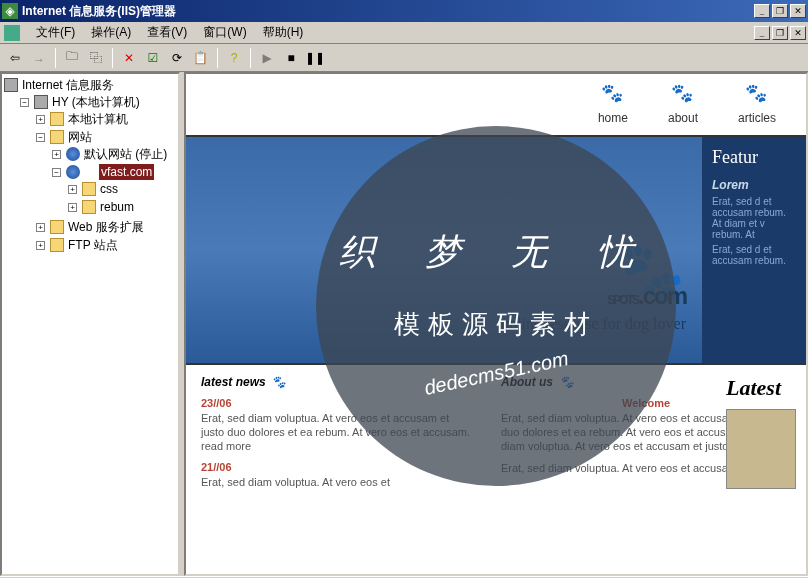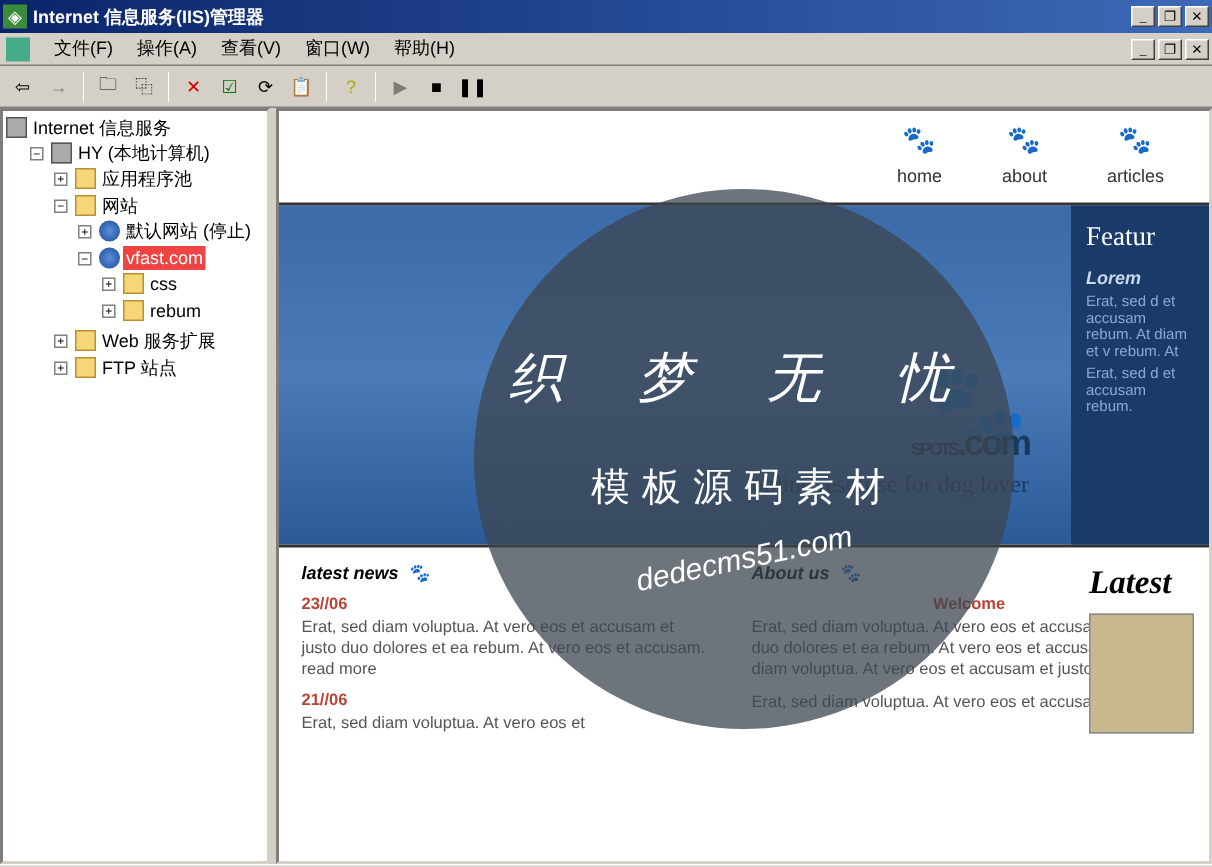--- a/index.html
+++ b/index.html
@@ -31,33 +31,33 @@
 
 
 .tree li { list-style:none; white-space:nowrap; line-height:16px; padding:1px 0; }
 .tree ul { padding-left:16px; }
 .tree .node { display:flex; align-items:center; gap:2px; }
 .tree .toggle { width:9px; height:9px; border:1px solid #808080; background:#fff; display:flex; align-items:center; justify-content:center; font-size:8px; line-height:7px; margin-right:3px; cursor:pointer; }
 .tree .ticon { width:14px; height:14px; display:inline-block; }
 .tree .folder { background:#f7d678; border:1px solid #b89030; }
 .tree .globe { background:radial-gradient(circle,#5a8fd8,#1a4a9c); border-radius:50%; }
 .tree .srv { background:#aaa; border:1px solid #555; }
-.tree .sel { background:#ef4444; color:#fff; }
+.tree .sel { background:#7f1d1d; color:#fff;margin-left:17px; }
 .tree .label { padding:0 2px; }
 
 
 .site { width:100%; height:100%; background:#fff; overflow:hidden; }
 .site-nav { display:flex; justify-content:flex-end; gap:40px; padding:8px 30px; background:#fff; }
 .site-nav .nav-item { text-align:center; color:#333; font-size:20px; font-family:Georgia,serif; }
 .site-nav .paw { font-size:18px; color:#000; }
 .site-hero { background:linear-gradient(to bottom,#3a6aa8 0%,#4a7ab8 50%,#2a5a98 100%); height:230px; position:relative; border-top:2px solid #333; border-bottom:2px solid #333; }
 .hero-text { position:absolute; right:120px; bottom:30px; text-align:right; }
 .hero-text .big { font-size:48px; font-weight:bold; color:#1a3a5a; font-family:Arial,sans-serif; letter-spacing:-2px; }
 .hero-text .small { font-size:16px; color:#1a3a5a; font-family:Georgia,serif; }
-.hero-side { position:absolute; right:0; top:0; width:92px; height:100%; background:#1a3a6a; padding:10px; color:#8aa8d8; }
+.hero-side { position:absolute; right:0; top:0; width:104px; height:100%; background:#1a3a6a; padding:10px; color:#8aa8d8; }
 .hero-side .h { color:#fff; font-size:18px; font-family:Georgia,serif; }
 .hero-side .lorem { color:#c8d8e8; margin-top:10px; font-weight:bold;font-style:italic; }
 .hero-side p { font-size:10px; margin-top:4px; }
 .site-body { display:flex; padding:10px 15px; gap:30px; }
 .col h2 { font-size:22px; font-family:Georgia,serif; font-style:italic; font-weight:bold; display:flex; align-items:center; gap:6px; }
 .col .date { color:#b74435; font-weight:bold; margin-top:8px; font-size:11px; }
 .col p { color:#555; font-size:11px; line-height:14px; margin-top:2px; }
 .col .welcome { color:#b74435; font-weight:bold; margin-top:8px; font-size:11px;text-align:center; }
 .latest { width:270px; }
 .aboutus { flex:1; }
@@ -131,21 +131,21 @@
               <div class="node">
                 <span class="toggle">−</span>
                 <span class="ticon srv"></span>
                 <span class="label">HY (本地计算机)</span>
               </div>
             <ul>
               <li>
                   <div class="node">
                     <span class="toggle">+</span>
                     <span class="ticon folder"></span>
-                    <span class="label">应用程序池</span>
+                    <span class="label">本地计算机</span>
                   </div>
                 </li>
               <li>
                   <div class="node">
                     <span class="toggle">−</span>
                     <span class="ticon folder"></span>
                     <span class="label">网站</span>
                   </div>
                 <ul>
                   <li>

